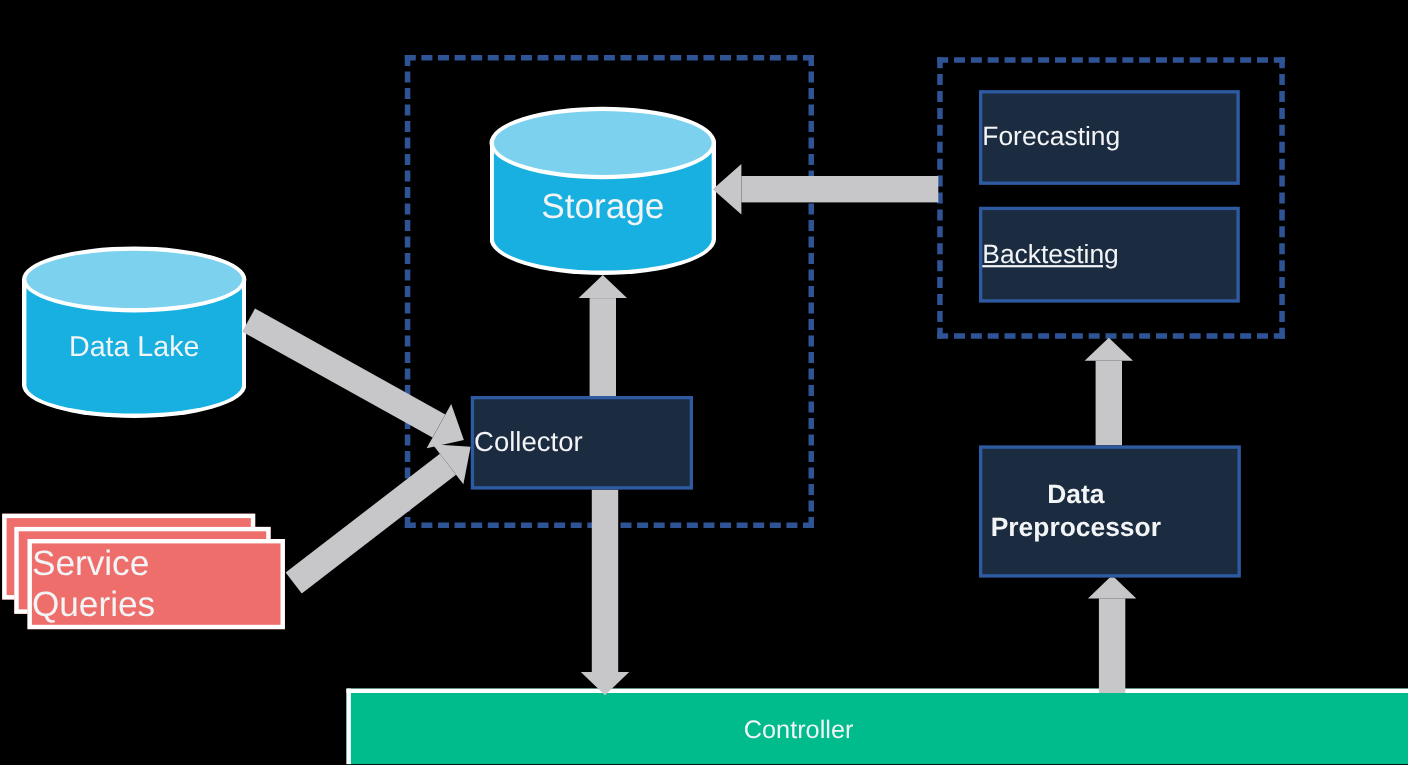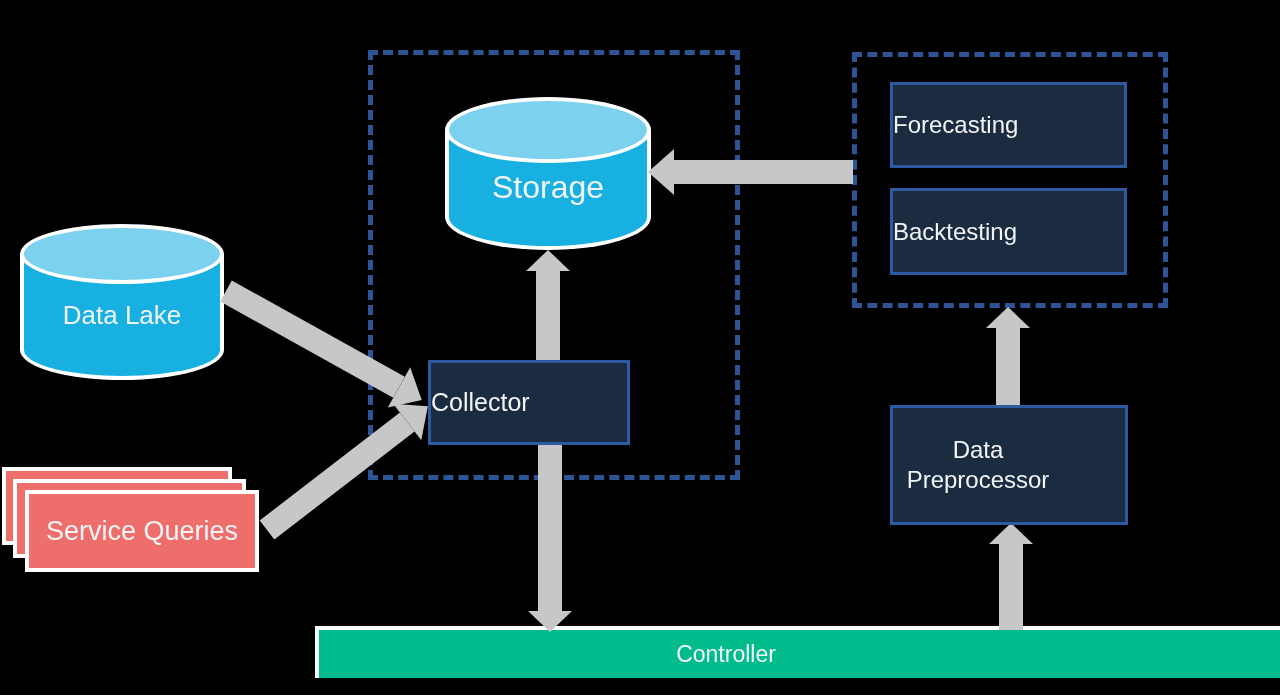--- a/index.html
+++ b/index.html
@@ -36,25 +36,25 @@
   #storage-cyl .cyl-body{top:33px;border-bottom-left-radius:50% 33px;border-bottom-right-radius:50% 33px;}
   #storage-cyl .cyl-label{top:72px;font-size:32px;}
   #datalake-cyl{left:20px;top:224px;width:204px;height:156px;}
   #datalake-cyl .cyl-top{height:60px;}
   #datalake-cyl .cyl-body{top:30px;border-bottom-left-radius:50% 30px;border-bottom-right-radius:50% 30px;}
   #datalake-cyl .cyl-label{top:76px;font-size:26px;}
   
   .card{
     position:absolute;background:var(--queries-fill,#ee6e6c);
     border:4px solid #fff;box-sizing:border-box;z-index:3;
-    display:flex;align-items:center;justify-content:center;font-size:27px;
+    display:flex;align-items:center;justify-content:center;font-size:32px;
   }
   
   #controller-bar{
-    position:absolute;left:315px;top:626px;width:965px;height:52px;
+    position:absolute;left:315px;top:626px;width:965px;height:69px;
     background:var(--controller-fill,#00bc8d);
     border-top:4px solid #fff;border-left:4px solid #fff;box-sizing:border-box;
     z-index:3;font-size:23px;
   }
   #controller-bar .bar-label{
     position:absolute;left:407px;top:50%;transform:translate(-50%,-50%);white-space:nowrap;
   }
   
   .arr{position:absolute;display:flex;z-index:4;}
   .arr-v{flex-direction:column;align-items:center;}
@@ -67,24 +67,24 @@
   .head-right{width:0;height:0;border-top:23px solid transparent;border-bottom:23px solid transparent;border-left:26px solid var(--arrow,#c7c6c9);}
   #arrow-collector-storage{left:526px;top:250px;width:44px;height:110px;}
   #arrow-collector-controller{left:528px;top:445px;width:44px;height:187px;}
   #arrow-controller-preprocessor{left:989px;top:523px;width:44px;height:107px;}
   #arrow-preprocessor-analytics{left:986px;top:307px;width:44px;height:98px;}
   #arrow-analytics-storage{left:648px;top:149px;width:205px;height:46px;}
   #arrow-datalake-collector{left:226px;top:268px;width:224px;height:46px;transform:rotate(29.1deg);transform-origin:left center;}
   #arrow-queries-collector{left:267px;top:507px;width:203px;height:46px;transform:rotate(-37.6deg);transform-origin:left center;}
   
   #forecasting-box{left:890px;top:82px;width:237px;height:86px;}
-  #backtesting-box{left:890px;top:188px;width:237px;height:87px;}
+  #backtesting-box{left:890px;top:188px;width:237px;height:87px;text-decoration:underline;}
   #collector-box{left:428px;top:360px;width:202px;height:85px;font-size:25px;}
   #preprocessor-box{left:890px;top:405px;width:238px;height:120px;}
-  #preprocessor-box .wraplabel{width:170px;line-height:1.25;}
+  #preprocessor-box .wraplabel{width:170px;line-height:1.25;font-weight:bold;}
   
   #ingest-group{left:368px;top:50px;width:372px;height:430px;}
   #analytics-group{left:852px;top:52px;width:316px;height:256px;}
   
   #sq-back{left:2px;top:467px;width:230px;height:78px;}
   #sq-middle{left:13px;top:479px;width:233px;height:79px;}
   #sq-front{left:25px;top:490px;width:234px;height:82px;}
 </style>
 </head>
 <body>

